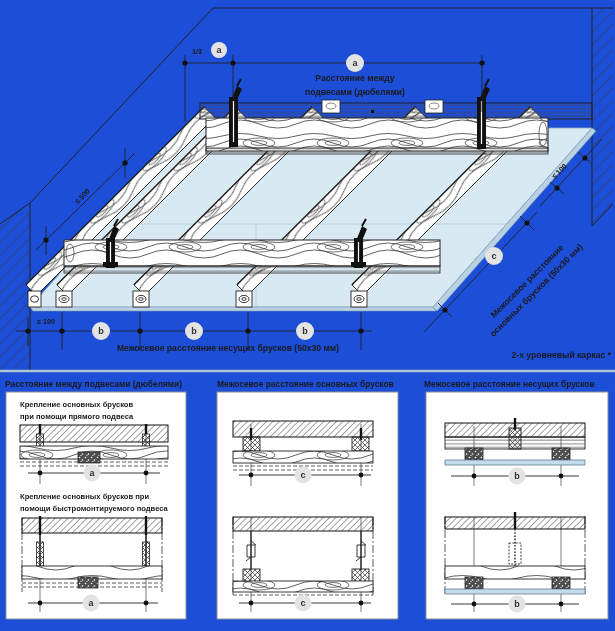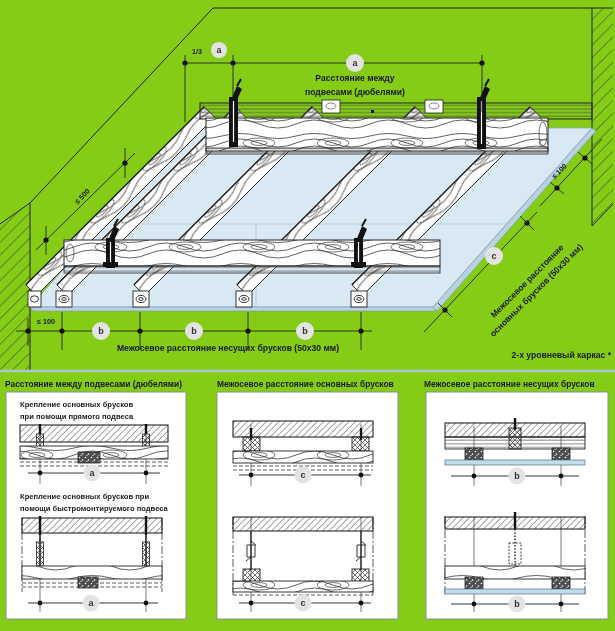--- a/index.html
+++ b/index.html
@@ -1,16 +1,16 @@
 <!DOCTYPE html>
 <html><head>
 <meta charset="utf-8">
 <style>
   html,body{margin:0;padding:0;background:#fff;}
-  .stage{position:relative;width:615px;height:631px;background:#84cc16;overflow:hidden;
+  .stage{position:relative;width:615px;height:631px;background:#1d4ed8;overflow:hidden;
          font-family:"Liberation Sans",sans-serif;}
   svg{display:block;}
   text{font-family:"Liberation Sans",sans-serif;fill:#1a1a1a;}
   .t-cap{font-size:8.6px;font-weight:700;}
   .t-dim{font-size:7.2px;font-weight:700;}
   .t-circ{font-size:9px;font-weight:700;fill:#333;}
   .t-head{font-size:8.4px;font-weight:700;}
   .t-body{font-size:7.6px;font-weight:700;}
   .t-foot{font-size:8.6px;font-weight:700;}
 </style>

